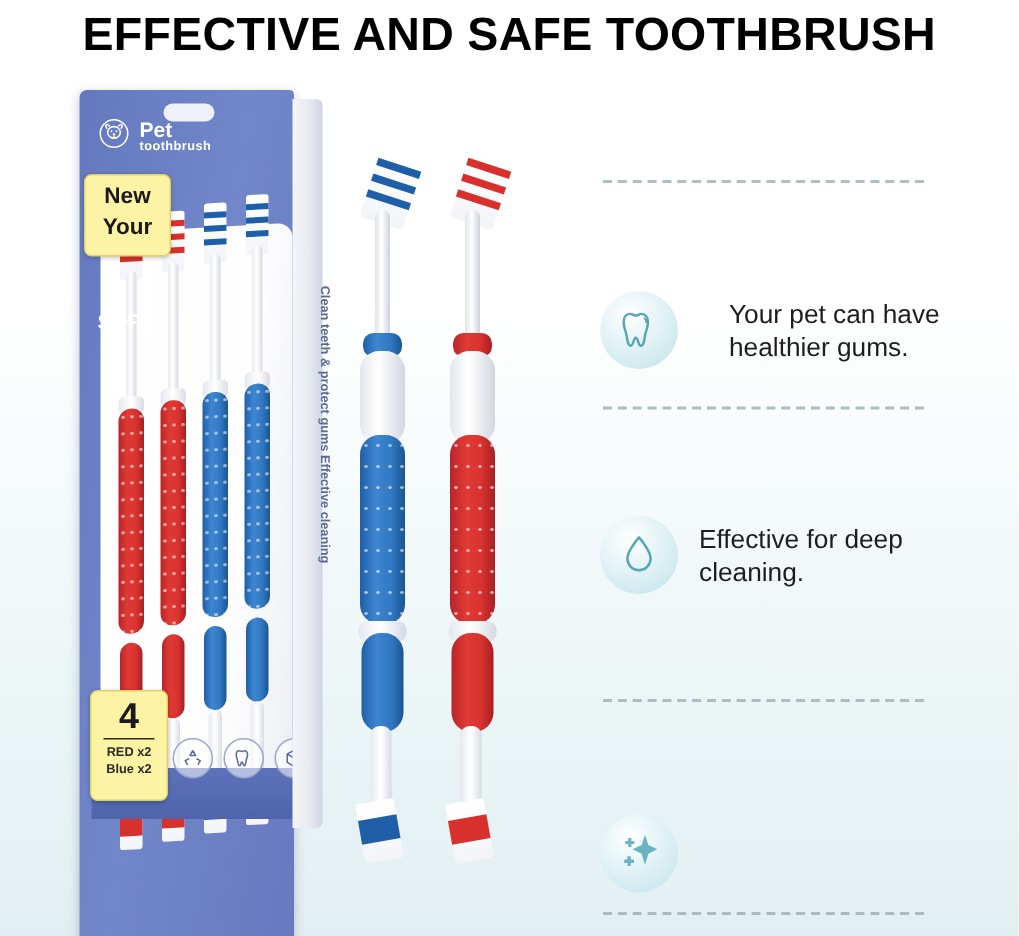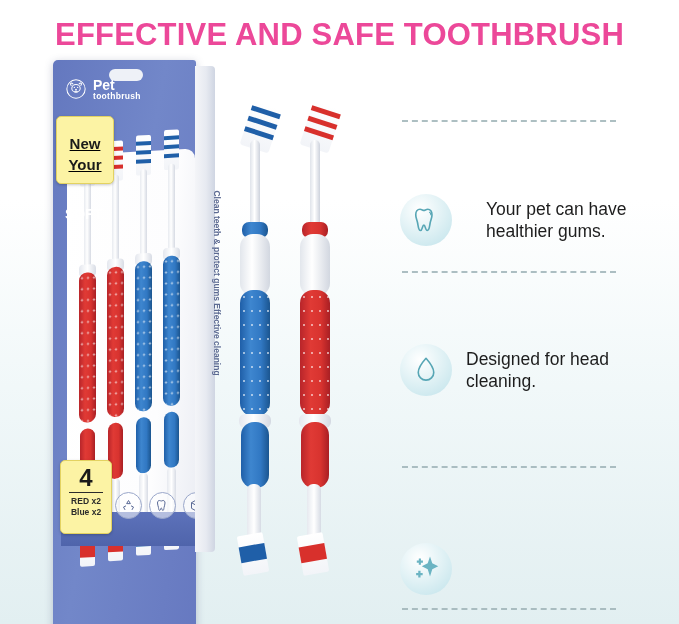--- a/index.html
+++ b/index.html
@@ -3,23 +3,23 @@
 <meta charset="utf-8">
 <style>
   html,body{margin:0;padding:0;}
   body{
     width:679px;height:624px;overflow:hidden;
     font-family:"Liberation Sans",sans-serif;
     background:linear-gradient(180deg,#ffffff 0%,#ffffff 32%,#f1f8f9 62%,#e2eff1 100%);
     position:relative;
   }
   #page-title{
-    position:absolute;left:0;top:12px;width:679px;height:46px;
+    position:absolute;left:0;top:0;width:679px;height:46px;
     display:flex;align-items:center;justify-content:center;
-    font-size:31px;font-weight:bold;color:#ec4899;
+    font-size:31px;font-weight:bold;color:#000000;
     letter-spacing:.2px;white-space:nowrap;
   }
   
   #product-stage{position:absolute;left:0;top:46px;width:392px;height:578px;}
 
   
   .pkg{position:absolute;left:53px;top:14px;width:160px;height:498px;}
   .pkg-front{
     position:absolute;left:0;top:0;width:143px;height:620px;
     background:linear-gradient(100deg,#6478bf 0%,#7287c9 45%,#6678c0 100%);
@@ -56,21 +56,21 @@
   }
   .tray-base{
     position:absolute;left:8px;top:452px;width:136px;height:34px;
     background:linear-gradient(180deg,#5d72ba 0%,#4f64ab 100%);
   }
 
   .badge{
     position:absolute;background:#fcf3a4;border:1px solid #e3d261;border-radius:5px;
     box-shadow:0 1px 3px rgba(0,0,0,.22);text-align:center;
   }
-  #new-look-badge{left:3px;top:56px;width:56px;height:50px;padding-top:16px;text-decoration:underline;}
+  #new-look-badge{left:3px;top:56px;width:56px;height:50px;padding-top:3px;}
   #new-look-badge span{display:block;font-size:15px;font-weight:bold;color:#1a1a1a;line-height:21px;}
   .pkg-claim{
     position:absolute;left:4px;top:112px;width:108px;
     font-size:11px;font-weight:bold;color:#ffffff;line-height:15px;
   }
   .pkg-soft{
     position:absolute;left:12px;top:146px;font-size:14px;font-weight:bold;color:#ffffff;
   }
   #count-badge{left:7px;top:400px;width:50px;height:68px;padding-top:4px;}
   #count-badge .cnt{display:block;font-size:24px;font-weight:bold;color:#1a1a1a;line-height:26px;}
@@ -349,21 +349,21 @@
   </div>
 
   <div class="divider" style="top:225px;"></div>
 
   <div class="feature" style="top:298px;">
     <span class="feat-icon">
       <svg width="30" height="30" viewBox="0 0 24 24" fill="none" stroke="#57a6b5" stroke-width="1.3" stroke-linejoin="round">
         <path d="M12 2.6c0 0-6.2 7-6.2 11.3A6.2 6.2 0 0 0 12 20.1a6.2 6.2 0 0 0 6.2-6.2C18.2 9.6 12 2.6 12 2.6z"></path>
       </svg>
     </span>
-    <span class="feat-text">Designed for head cleaning.</span>
+    <span class="feat-text">Effective for deep cleaning.</span>
   </div>
 
   <div class="divider" style="top:420px;"></div>
 
   <div class="feature" style="top:497px;">
     <span class="feat-icon">
       <svg width="32" height="32" viewBox="0 0 24 24" fill="#6bb4c3">
         <path d="M15 2.6l1.7 5.1 4.5 2.2-4.5 2.2-1.7 5.6-1.7-5.6-4.5-2.2 4.5-2.2z"></path>
         <path d="M6.6 4.2h1.6v1.5h1.5v1.6H8.2v1.5H6.6V7.3H5.1V5.7h1.5z"></path>
         <path d="M6.2 13.4h1.7v1.6h1.6v1.7H7.9v1.6H6.2v-1.6H4.6V15h1.6z"></path>

